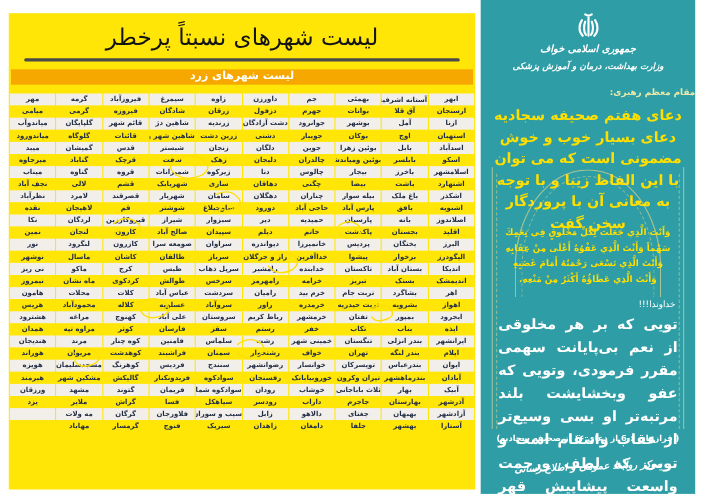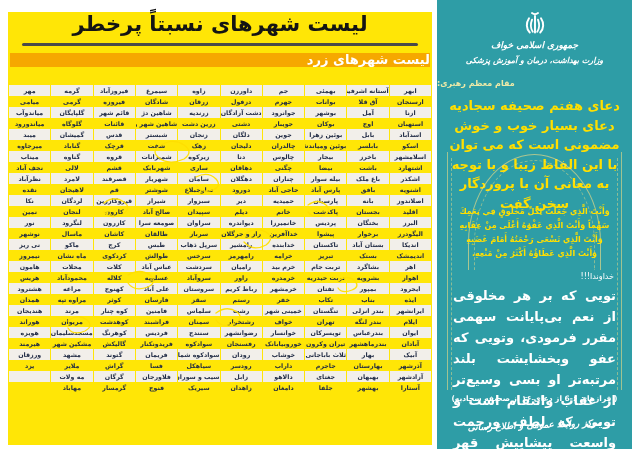--- a/index.html
+++ b/index.html
@@ -6,40 +6,40 @@
     --panel_yellow:#ffe606; --row_white:#f2efea; --header_orange:#f6a800;
     --teal:#2e9da6; --quote_yellow:#ffdf00; --table_text:#1f2a44;
     --title_black:#141414; --white:#ffffff;
   }
   *{margin:0;padding:0;box-sizing:border-box;}
   body{background:#ffffff;font-family:"DejaVu Sans",sans-serif;}
   #app{position:relative;width:640px;height:452px;background:#fff;overflow:hidden;direction:rtl;}
 
   
   .left-panel{position:absolute;left:8px;top:12px;width:424px;height:433px;background:var(--panel_yellow);direction:rtl;}
-  .lp-title{text-align:center;font-size:21px;font-weight:bold;color:var(--title_black);letter-spacing:-0.5px;}
+  .lp-title{margin-top:10px;text-align:center;font-size:21px;font-weight:normal;color:var(--title_black);letter-spacing:-0.5px;}
   .lp-divider{height:3px;background:#4a4a4a;margin:7px 14px 7px 14px;border-radius:2px;}
   .lp-subbar{height:14px;margin:0 2px;background:var(--header_orange);color:var(--white);
-             font-size:13px;font-weight:bold;line-height:14px;}
+             font-size:10px;font-weight:bold;text-align:center;line-height:14px;}
   .city-table{position:absolute;left:1px;right:1px;top:73px;display:grid;
               grid-template-columns:repeat(10,1fr);grid-auto-rows:11px;column-gap:1px;direction:rtl;}
   .cell{overflow:hidden;white-space:nowrap;text-align:center;line-height:11px;
         font-size:6.3px;font-weight:bold;color:var(--table_text);}
   .cell.row-a{background:var(--row_white);}
   .cell.row-b{background:var(--panel_yellow);}
   .map-overlay{position:absolute;left:0;top:73px;width:424px;height:308px;pointer-events:none;}
 
   
   .right-panel{position:absolute;left:437px;top:0;width:195px;height:449px;background:var(--teal);direction:rtl;}
   .emblem{position:absolute;top:10px;left:0;width:100%;text-align:center;}
   .org1{position:absolute;top:40px;width:100%;text-align:center;color:var(--white);
         font-size:9px;font-weight:bold;font-style:italic;}
   .org2{position:absolute;top:56px;width:100%;text-align:center;color:var(--white);
         font-size:8px;font-weight:bold;font-style:italic;}
-  .attrib{position:absolute;top:79px;width:100%;text-align:left;color:#ece9a8;
+  .attrib{position:absolute;top:79px;width:100%;text-align:right;color:#ece9a8;
           font-size:8px;font-weight:bold;}
   .quote{position:absolute;top:96px;left:7px;right:7px;text-align:center;color:var(--quote_yellow);
          font-size:13px;font-weight:bold;line-height:1.5;}
   .arch-wrap{position:absolute;left:10px;right:10px;top:152px;height:238px;
              border-left:1px solid rgba(255,226,130,.55);border-right:1px solid rgba(255,226,130,.55);}
   .arch-wrap::before{content:"";position:absolute;left:3px;right:3px;top:6px;bottom:0;
              border-left:1px dashed rgba(255,226,130,.45);border-right:1px dashed rgba(255,226,130,.45);}
   .arch-dome{position:absolute;top:2px;left:20px;right:20px;height:116px;
              border:1px solid rgba(255,226,130,.6);border-bottom:none;
              border-radius:60% 60% 0 0 / 92% 92% 0 0;}

